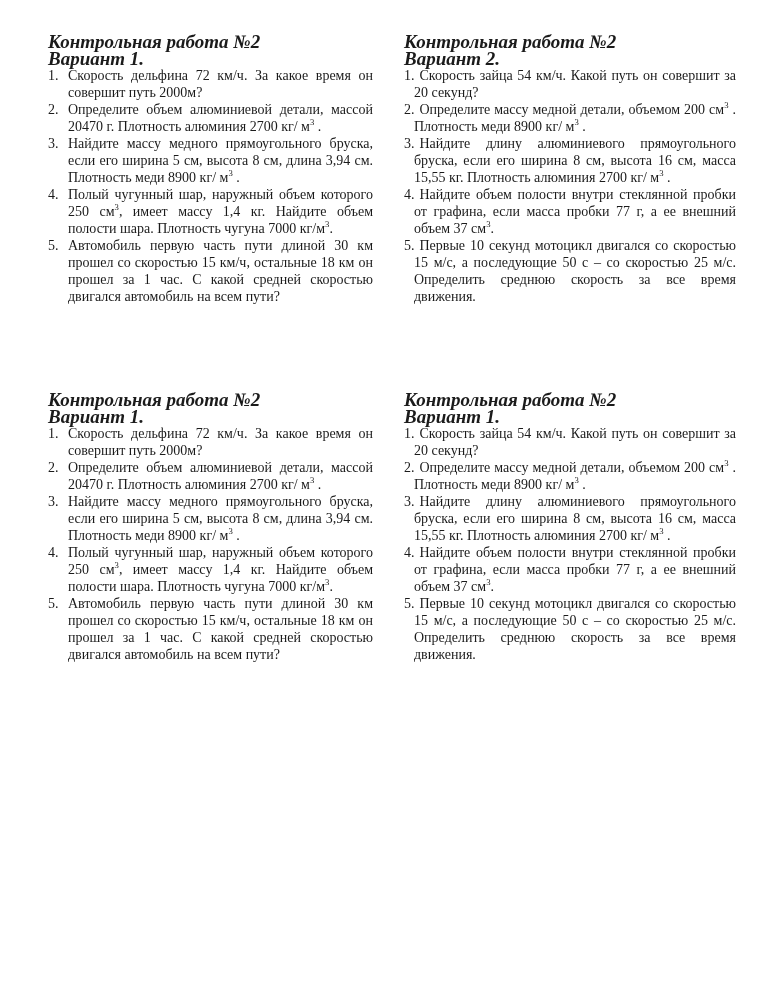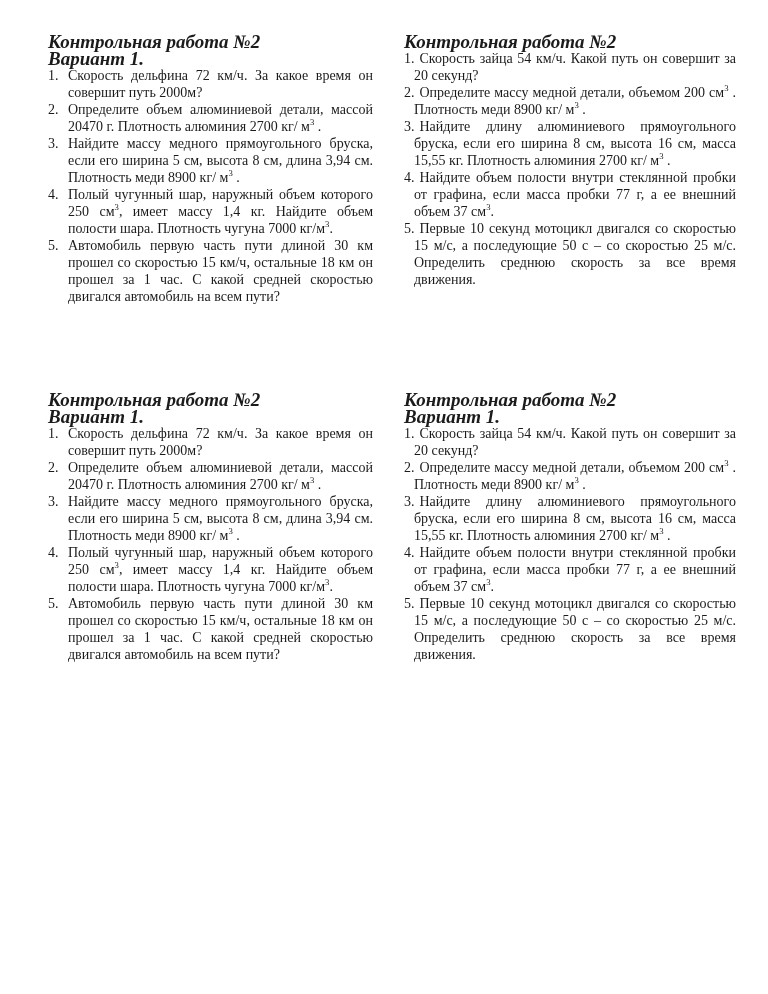--- a/index.html
+++ b/index.html
@@ -73,20 +73,21 @@
         <div class="task"><span class="num">1.</span><span>Скорость дельфина 72 км/ч. За какое время он совершит путь 2000м?</span></div>
         <div class="task"><span class="num">2.</span><span>Определите объем алюминиевой детали, массой 20470 </span><span class="seg-i">г</span><span>. Плотность алюминия 2700 </span><span class="seg-i">кг/ м</span><sup class="seg-i">3</sup><span> .</span></div>
         <div class="task"><span class="num">3.</span><span>Найдите массу медного прямоугольного бруска, если его ширина 5 см, высота 8 см,  длина 3,94 см. Плотность меди 8900 </span><span class="seg-i">кг/ м</span><sup class="seg-i">3</sup><span> .</span></div>
         <div class="task"><span class="num">4.</span><span>Полый чугунный шар, наружный объем которого 250 см</span><sup>3</sup><span>, имеет массу 1,4 кг. Найдите объем полости шара. Плотность чугуна 7000 кг/м</span><sup>3</sup><span>.</span></div>
         <div class="task"><span class="num">5.</span><span>Автомобиль первую часть пути длиной 30 км прошел со скоростью 15 км/ч, остальные 18 км он прошел за 1 час. С какой средней скоростью двигался автомобиль на всем пути?</span></div>
       </div>
   </section>
 
   <section class="quadrant q-pos-tr col-right">
     <div class="q-title">Контрольная работа №2</div>
+    <div class="q-variant">Вариант 2.</div>
     <div class="tasks">
         <div class="task"><span class="num">1.</span><span>Скорость зайца 54 км/ч. Какой путь он совершит за 20 секунд?</span></div>
         <div class="task"><span class="num">2.</span><span>Определите массу медной детали, объемом 200 </span><span class="seg-i">см</span><sup class="seg-i">3</sup><span> . Плотность меди 8900 </span><span class="seg-i">кг/ м</span><sup class="seg-i">3</sup><span> .</span></div>
         <div class="task"><span class="num">3.</span><span>Найдите длину алюминиевого прямоугольного бруска, если его ширина 8 см, высота 16 см, масса 15,55 кг. Плотность алюминия 2700 </span><span class="seg-i">кг/ м</span><sup class="seg-i">3</sup><span> .</span></div>
         <div class="task"><span class="num">4.</span><span>Найдите объем полости внутри стеклянной пробки от графина, если масса пробки 77 г, а ее внешний объем 37 см</span><sup>3</sup><span>.</span></div>
         <div class="task"><span class="num">5.</span><span>Первые 10 секунд мотоцикл двигался со скоростью 15 м/с, а последующие 50 с – со скоростью 25 м/с. Определить среднюю скорость за все время движения.</span></div>
       </div>
   </section>
 
   <section class="quadrant q-pos-bl col-left">

